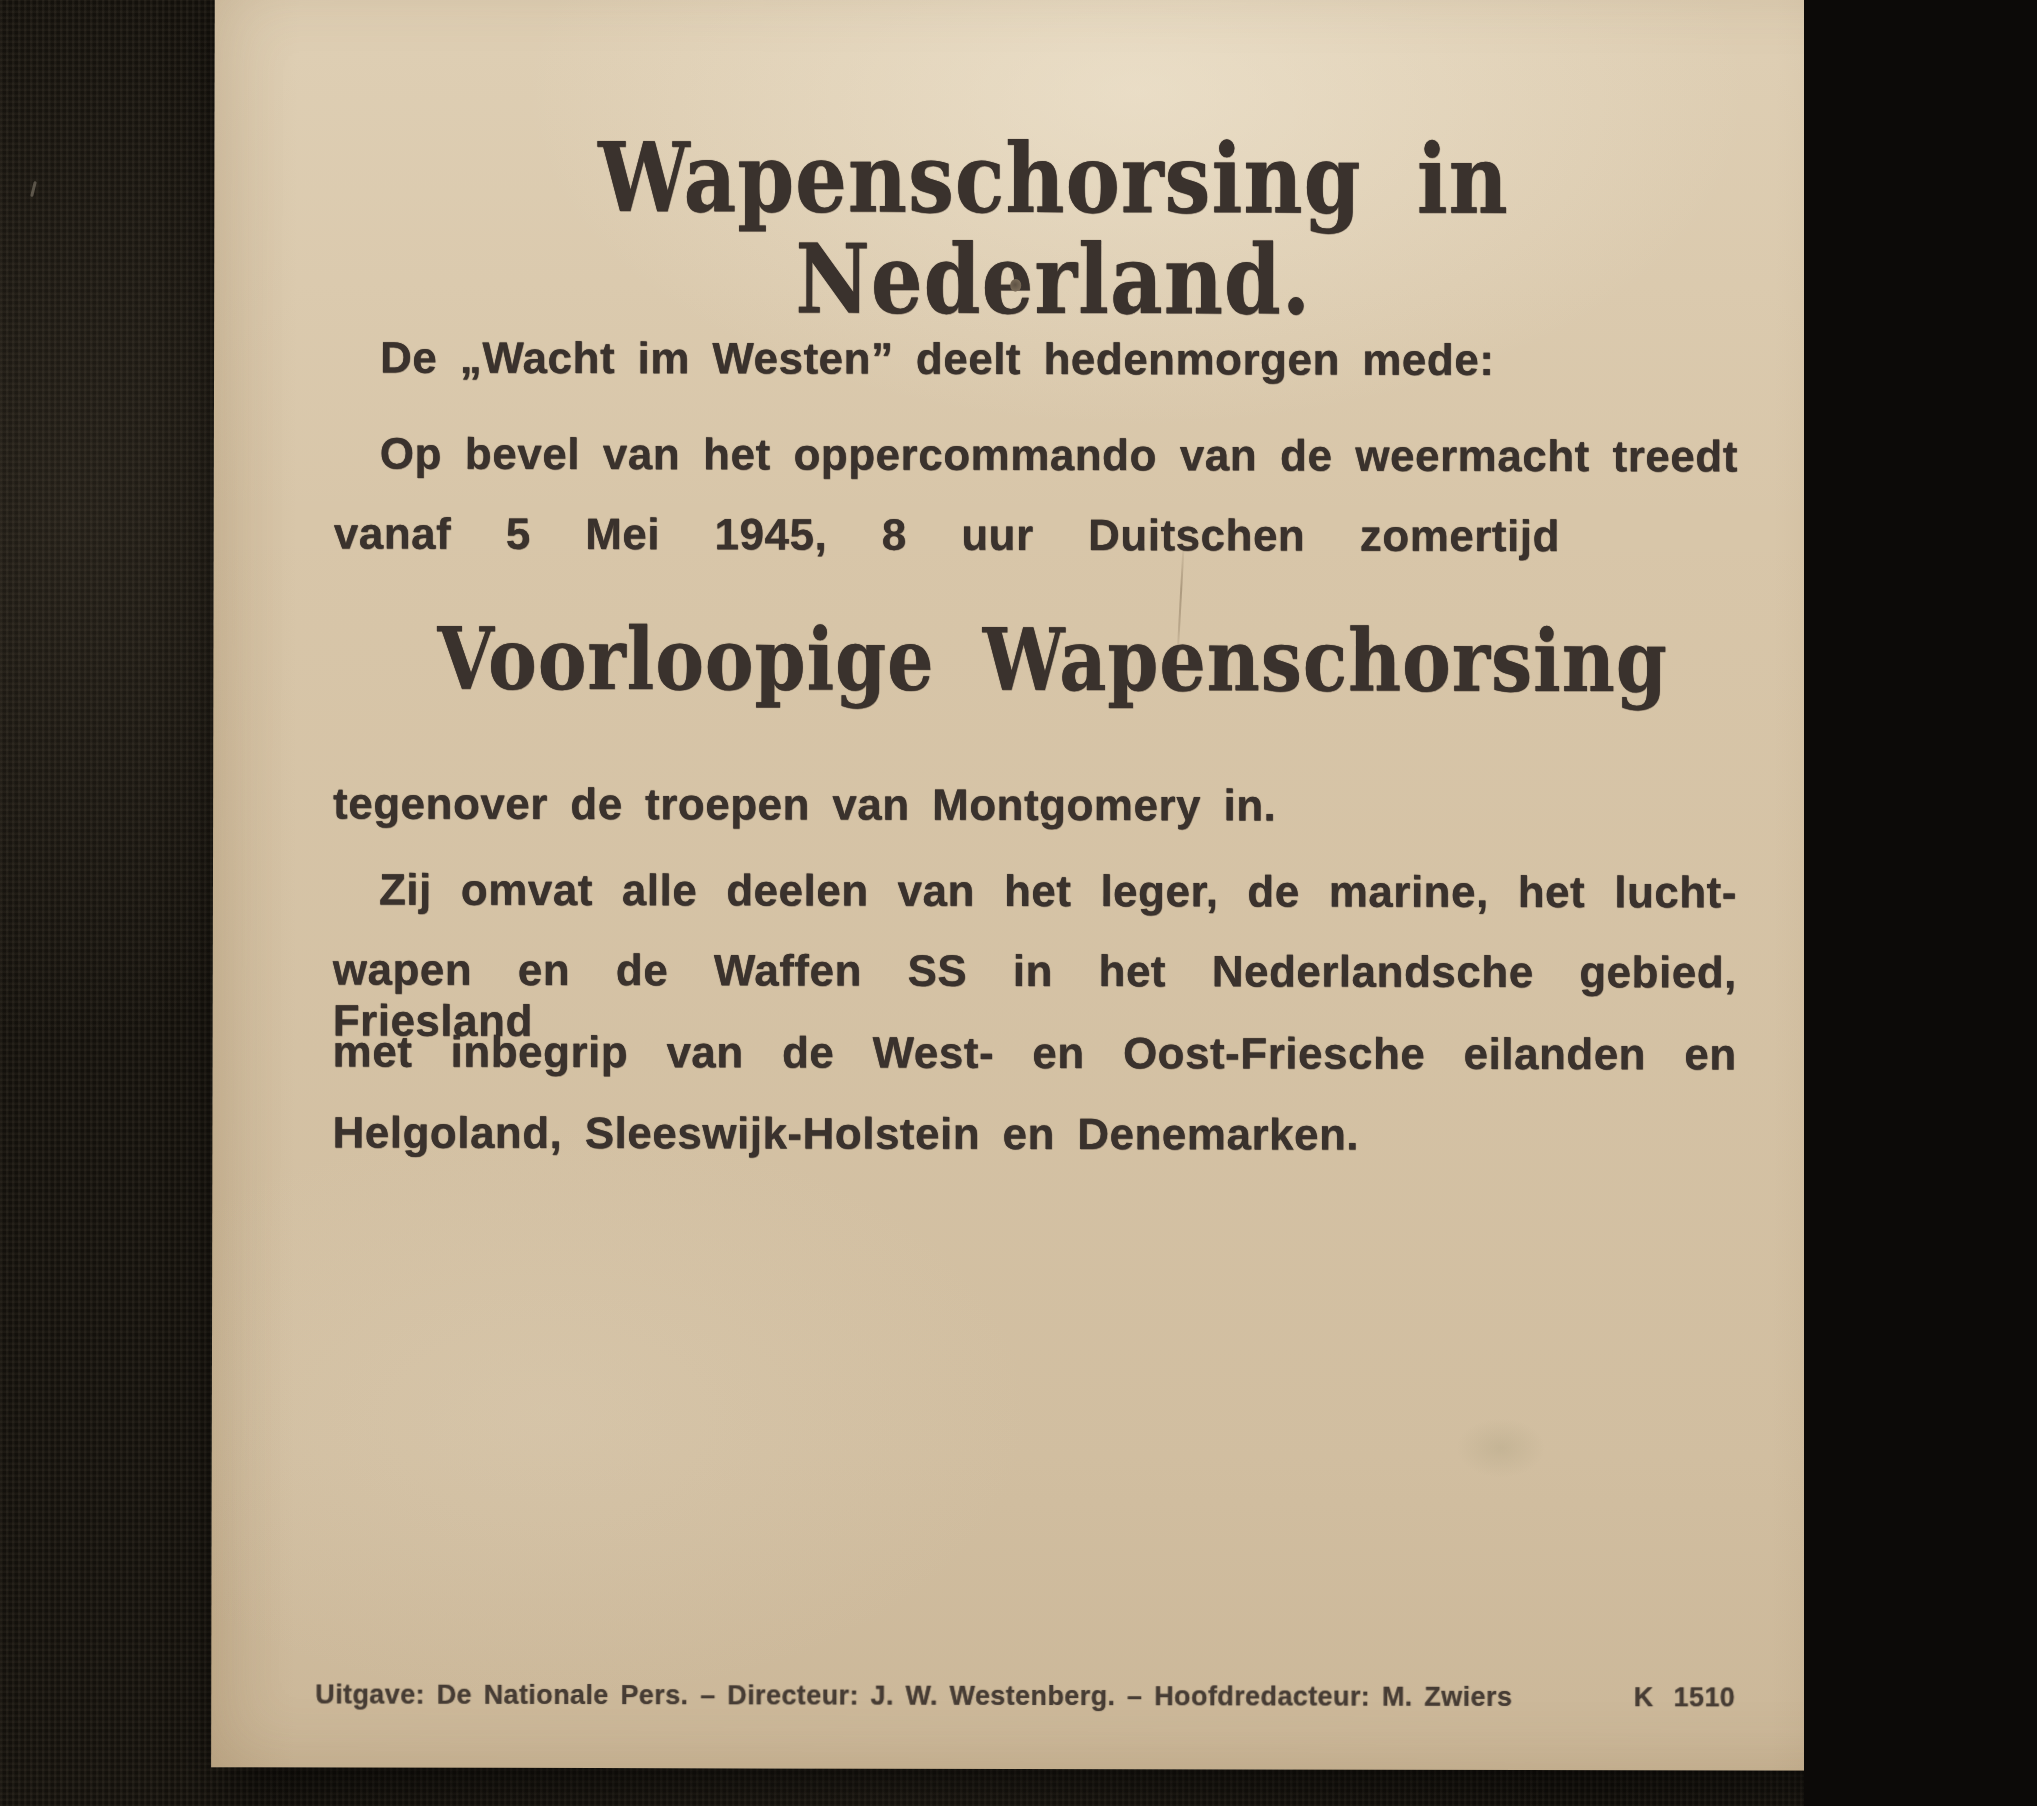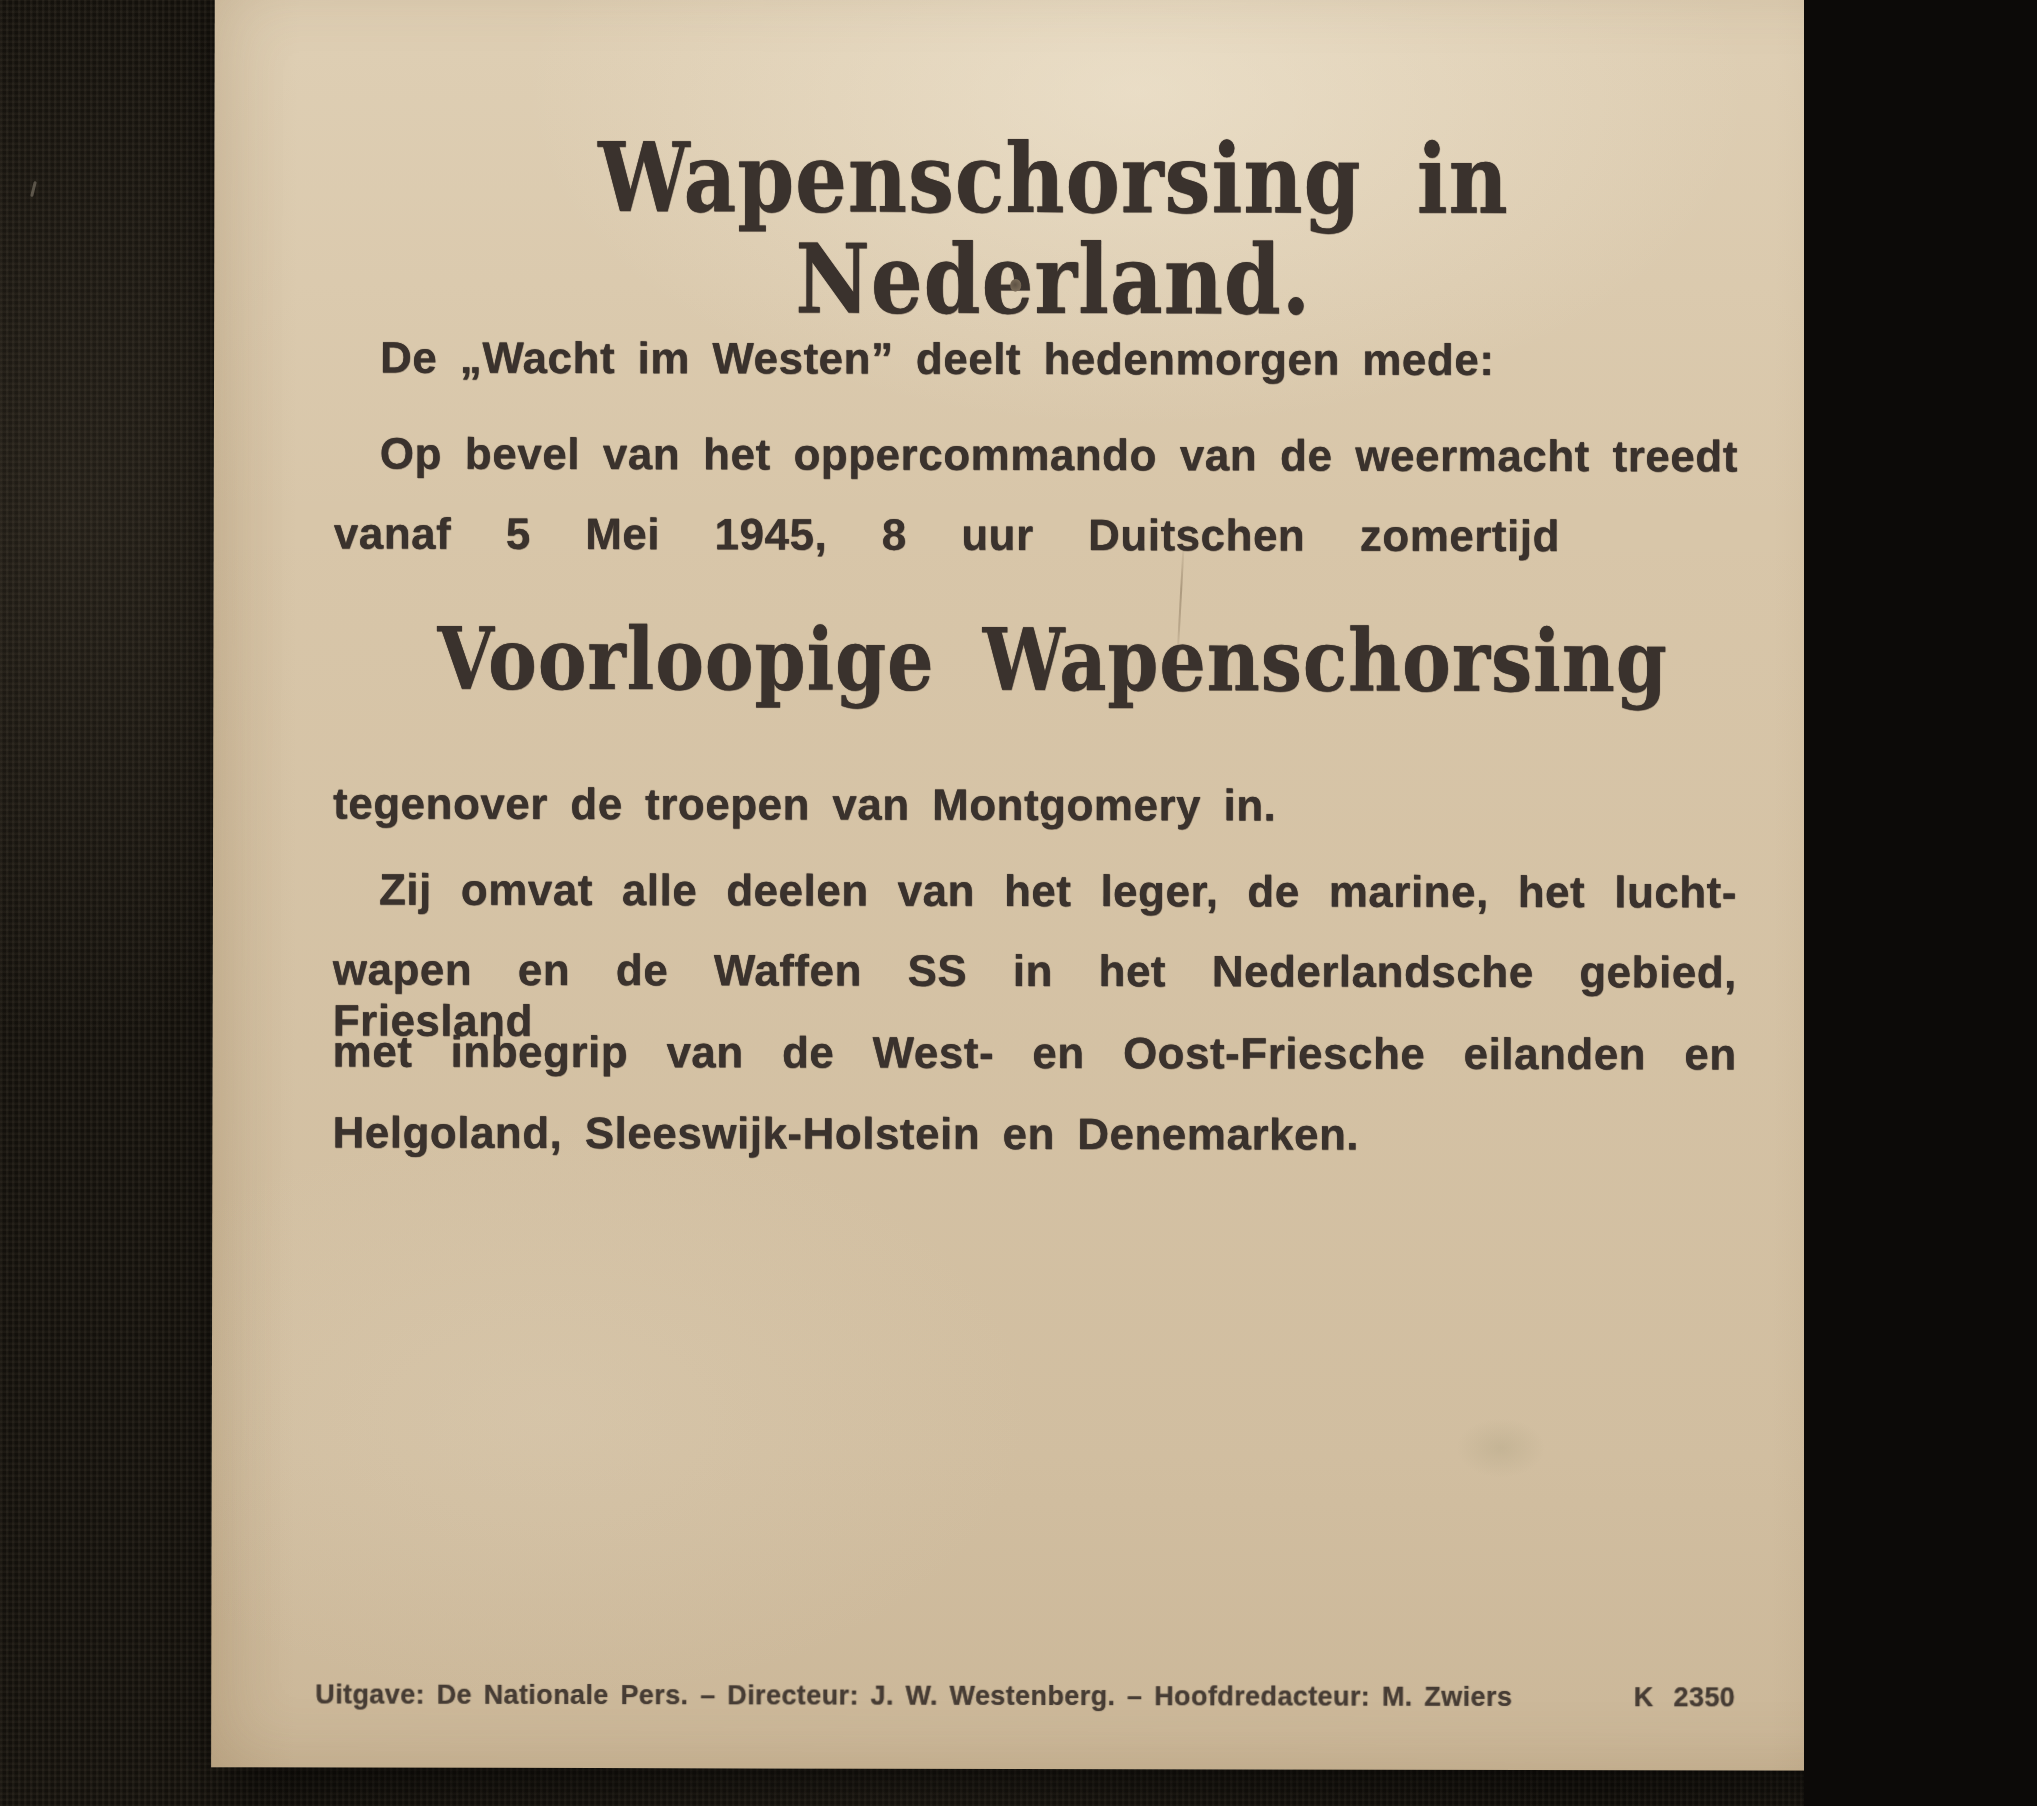--- a/index.html
+++ b/index.html
@@ -97,17 +97,17 @@
     <div class="line l-scope1 ink">tegenover de troepen van Montgomery in.</div>
     <div class="line l-scope2 indent justify ink">Zij omvat alle deelen van het leger, de marine, het lucht-</div>
     <div class="line l-scope3 justify ink">wapen en de Waffen SS in het Nederlandsche gebied, Friesland</div>
     <div class="line l-scope4 justify ink">met inbegrip van de West- en Oost-Friesche eilanden en</div>
     <div class="line l-scope5 ink">Helgoland, Sleeswijk-Holstein en Denemarken.</div>
 
     <div class="stain"></div>
 
     <div class="imprint">
       <span>Uitgave: De Nationale Pers. – Directeur: J. W. Westenberg. – Hoofdredacteur: M. Zwiers</span>
-      <span class="code">K 2350</span>
+      <span class="code">K 1510</span>
     </div>
   </div>
 </div>
 
 
 </body></html>

